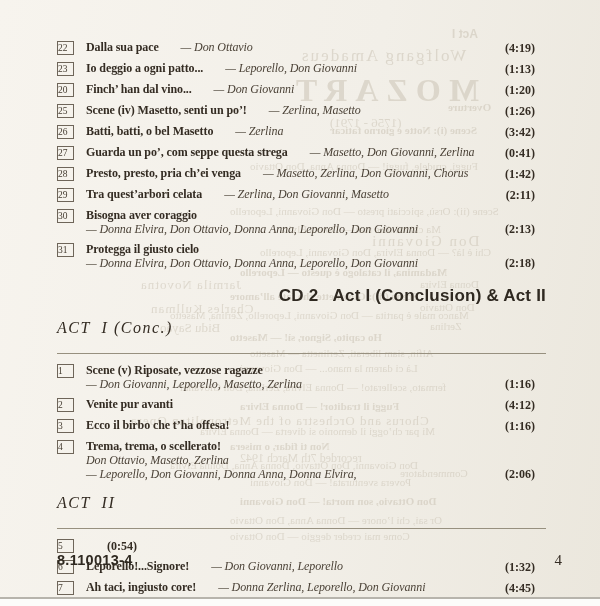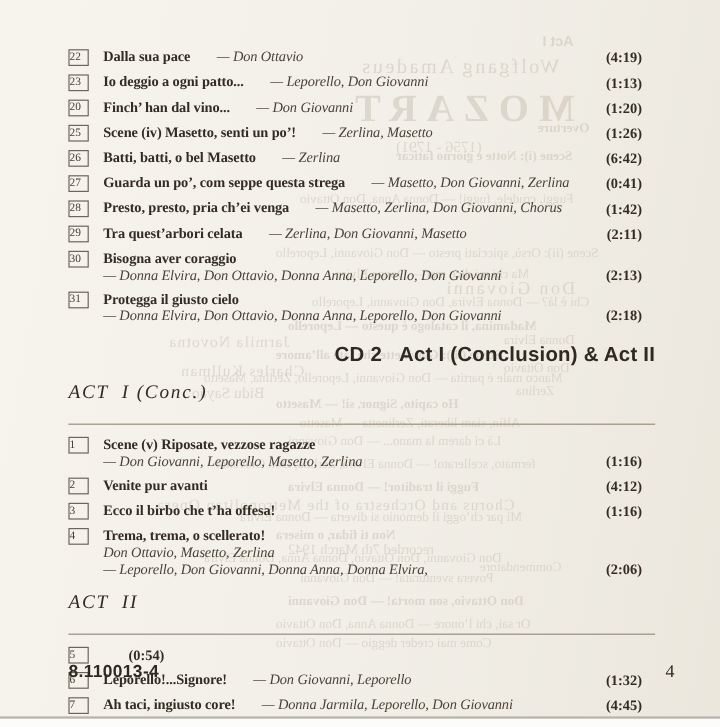--- a/index.html
+++ b/index.html
@@ -128,21 +128,21 @@
             <div class="tbody2">
               <div class="tline"><span class="ttitle">Scene (iv) Masetto, senti un po’!</span><span class="tperf">— Zerlina, Masetto</span></div>
             </div>
             <span class="tdur">(1:26)</span>
           </div>
           <div class="track">
             <span class="numbox">26</span>
             <div class="tbody2">
               <div class="tline"><span class="ttitle">Batti, batti, o bel Masetto</span><span class="tperf">— Zerlina</span></div>
             </div>
-            <span class="tdur">(6:42)</span>
+            <span class="tdur">(3:42)</span>
           </div>
           <div class="track">
             <span class="numbox">27</span>
             <div class="tbody2">
               <div class="tline"><span class="ttitle">Guarda un po’, com seppe questa strega</span><span class="tperf">— Masetto, Don Giovanni, Zerlina</span></div>
             </div>
             <span class="tdur">(0:41)</span>
           </div>
           <div class="track">
             <span class="numbox">28</span>
@@ -219,21 +219,21 @@
           <div class="track">
             <span class="numbox">6</span>
             <div class="tbody2">
               <div class="tline"><span class="ttitle">Leporello!...Signore!</span><span class="tperf">— Don Giovanni, Leporello</span></div>
             </div>
             <span class="tdur">(1:32)</span>
           </div>
           <div class="track">
             <span class="numbox">7</span>
             <div class="tbody2">
-              <div class="tline"><span class="ttitle">Ah taci, ingiusto core!</span><span class="tperf">— Donna Jarmila, Leporello, Don Giovanni</span></div>
+              <div class="tline"><span class="ttitle">Ah taci, ingiusto core!</span><span class="tperf">— Donna Zerlina, Leporello, Don Giovanni</span></div>
             </div>
             <span class="tdur">(4:45)</span>
           </div>
         </div>
       </div>
   </div>
 
   <div class="bottombar">
     <span class="catalog">8.110013-4</span>
     <span class="pagenum">4</span>

